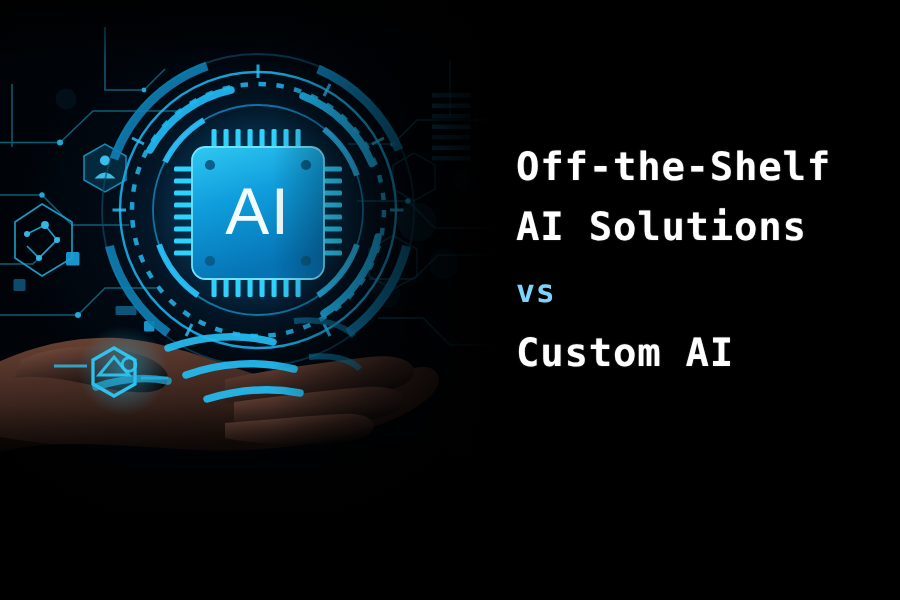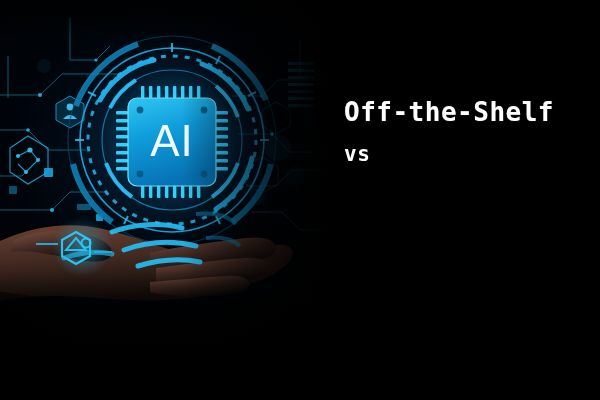--- a/index.html
+++ b/index.html
@@ -67,21 +67,21 @@
     font-size:26px;
     font-weight:bold;
     letter-spacing:0.5px;
     line-height:40px;
     white-space:nowrap;
     text-shadow:0 0 1px rgba(255,255,255,0.35);
   }
 
   .vs-line {
     display:block;
-    color:#ffffff;
+    color:#7dd3fc;
     font-family:"DejaVu Sans Mono", monospace;
     font-size:21px;
     font-weight:bold;
     line-height:44px;
     letter-spacing:0.5px;
     white-space:nowrap;
   }
 
   .cursor {
     color:#e5262b;
@@ -347,16 +347,18 @@
       </g>
     </svg>
 
     <div class="art-fade-t"></div>
     <div class="art-fade-b"></div>
     <div class="art-fade"></div>
   </div>
 
   <div class="text-block">
     <span class="headline">Off-the-Shelf</span>
+    <span class="headline">AI Solutions</span>
     <span class="vs-line">vs</span>
+    <span class="headline">Custom AI</span>
   </div>
 
 </div>
 
 </body></html>

